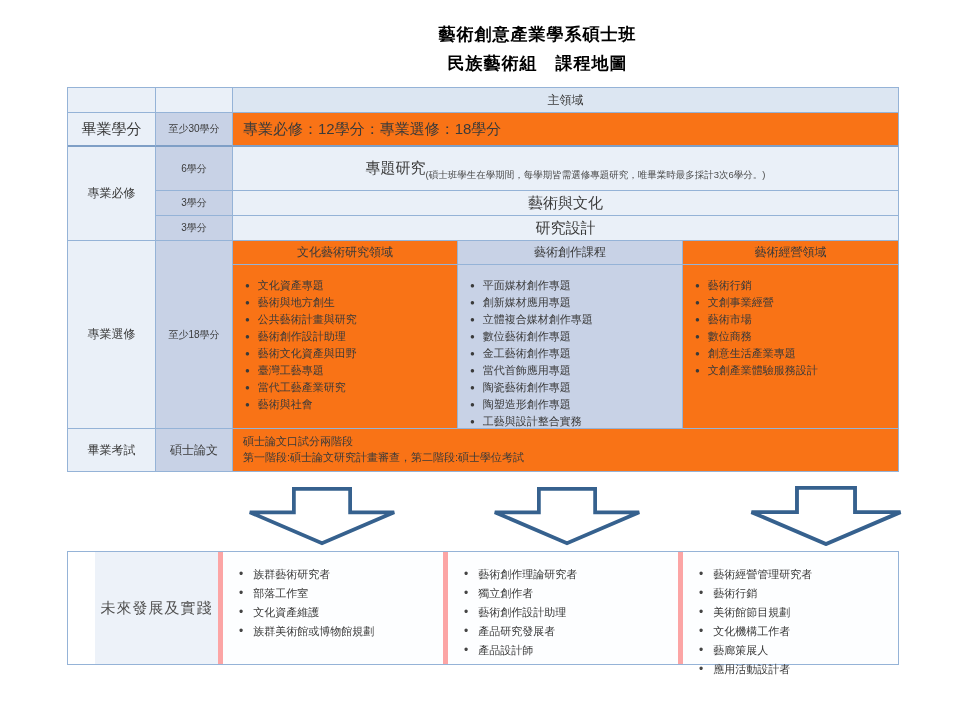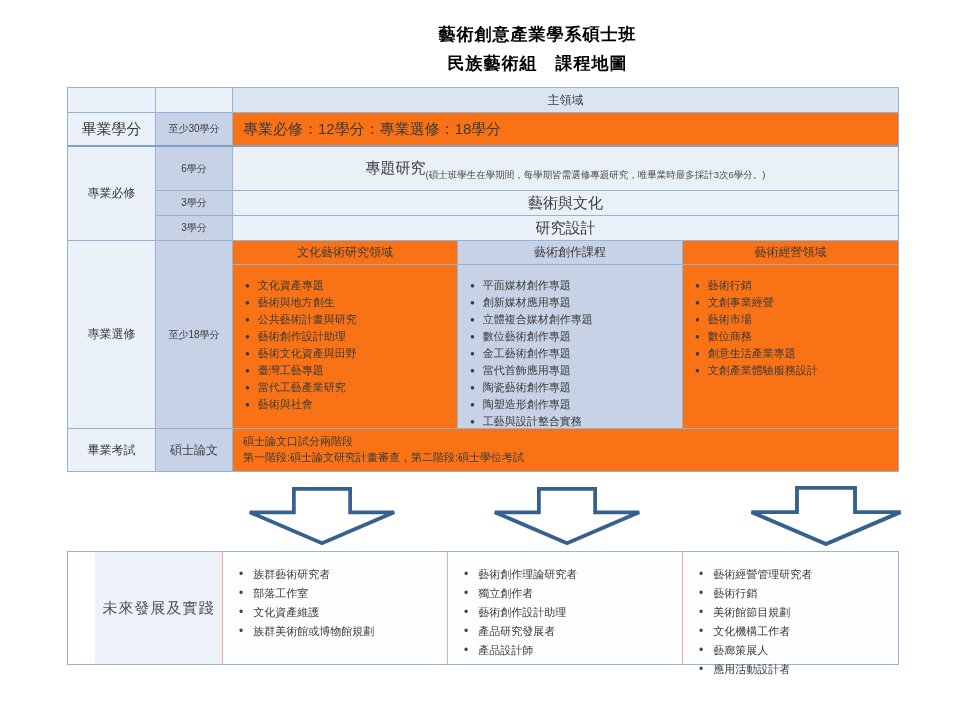--- a/index.html
+++ b/index.html
@@ -42,21 +42,21 @@
   
   .arrow{position:absolute;top:486px;height:60px;}
   .a1{left:247px;width:150px;}
   .a2{left:492px;width:150px;}
   .a3{left:747px;width:158px;}
 
   
   .ftbl{position:absolute;left:67px;top:551px;width:830px;height:112px;
         display:grid;grid-template-columns:155px 225px 235px 215px;
         grid-template-rows:112px;border:1px solid #95b3d7;}
-  .fcell{border-right:1px solid #fca5a5;box-sizing:border-box;background:#fdfeff;}
+  .fcell{border-right:5px solid #fca5a5;box-sizing:border-box;background:#fdfeff;}
   .flabel{background:#edf2f9;display:flex;align-items:center;justify-content:center;
           font-size:15px;color:#525252;letter-spacing:1px;margin-left:27px;}
   .flist{padding:13px 6px 4px 16px;}
   .li-sm{font-size:11px;line-height:19px;white-space:nowrap;}
   .li-sm::before{content:"\2022";margin-right:10px;font-size:12px;color:#444;}
 </style>
 </head>
 <body>
 
 <div class="title-wrap">

